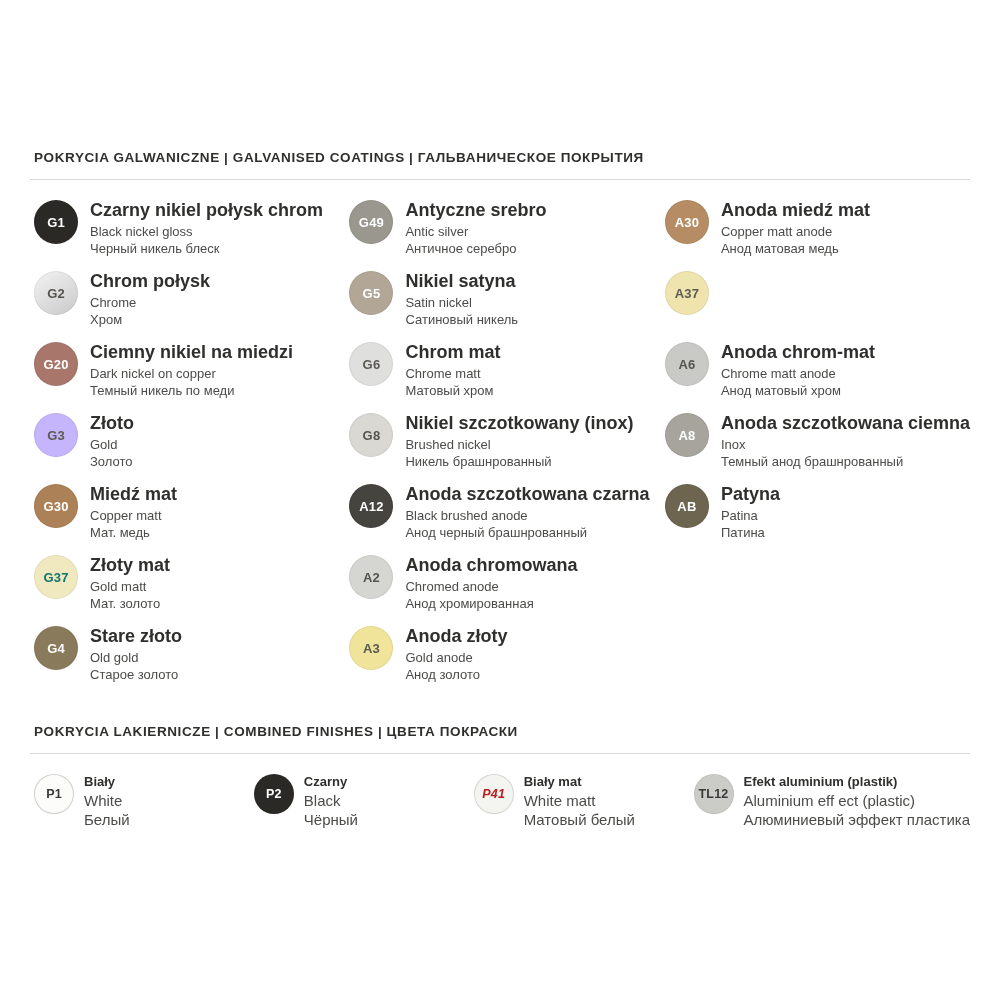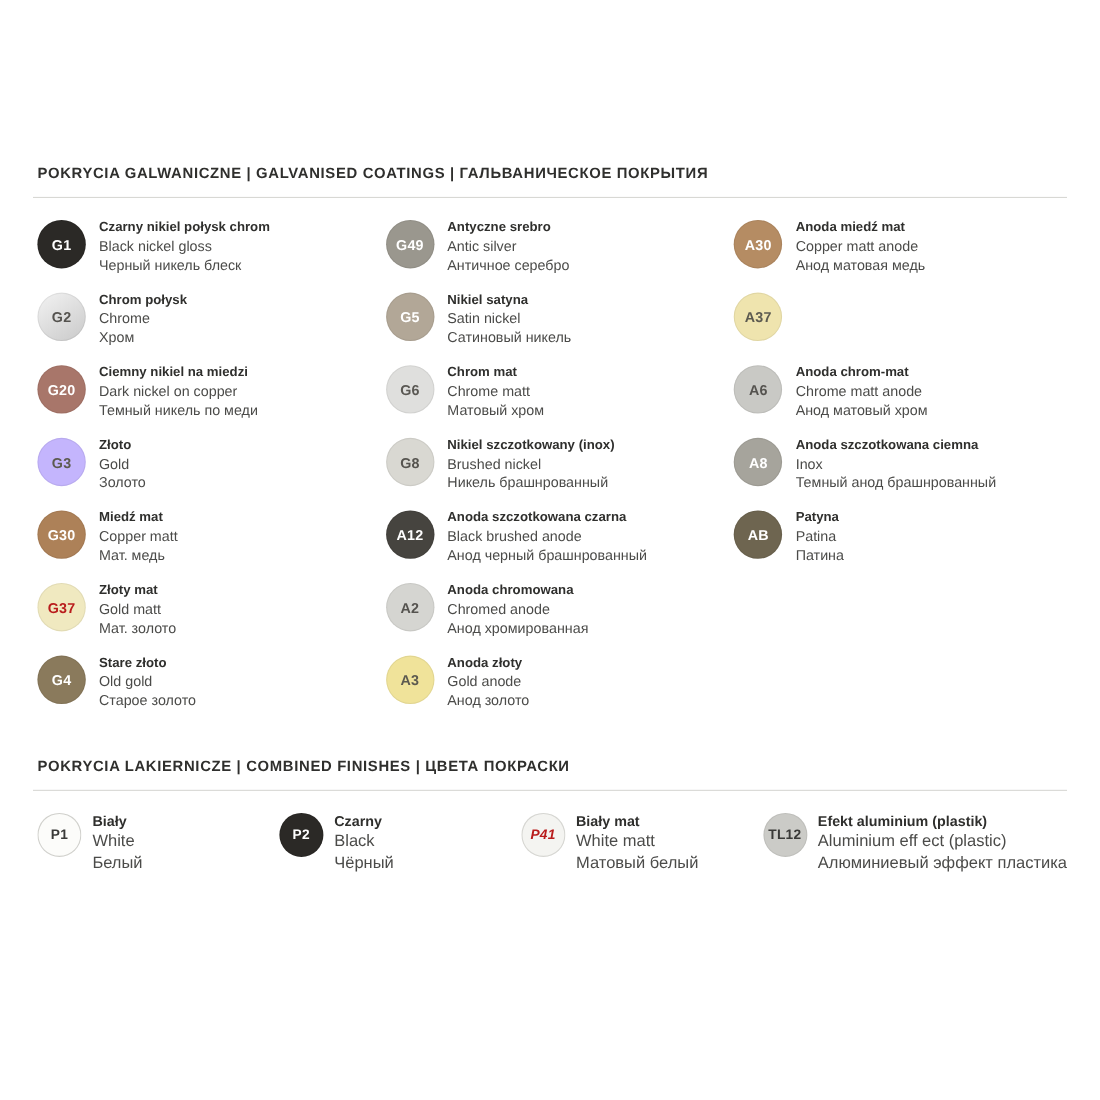--- a/index.html
+++ b/index.html
@@ -59,21 +59,21 @@
     font-size: 13px;
     font-weight: bold;
     letter-spacing: 0.2px;
     box-shadow: inset 0 0 0 1px rgba(0,0,0,0.06);
   }
   .labels {
     padding-top: 1px;
     line-height: 1.32;
   }
   .l-pl {
-    font-size: 12px;
+    font-size: 18px;
     font-weight: bold;
     color: #2f2f2d;
     white-space: nowrap;
   }
   .l-en {
     font-size: 13px;
     color: #4b4b49;
     white-space: nowrap;
   }
   .l-ru {
@@ -239,21 +239,21 @@
       <div class="item">
         <span class="swatch" style="background:#6e6550;color:#ffffff;">AB</span>
         <span class="labels">
           <div class="l-pl">Patyna</div>
           <div class="l-en">Patina</div>
           <div class="l-ru">Патина</div>
         </span>
       </div>
 
       <div class="item">
-        <span class="swatch" style="background:#f0e9c0;color:#b91c1c;">G37</span>
+        <span class="swatch" style="background:#f0e9c0;color:#0f766e;">G37</span>
         <span class="labels">
           <div class="l-pl">Złoty mat</div>
           <div class="l-en">Gold matt</div>
           <div class="l-ru">Мат. золото</div>
         </span>
       </div>
 
       <div class="item">
         <span class="swatch" style="background:#d5d5d1;color:#55534f;">A2</span>
         <span class="labels">

